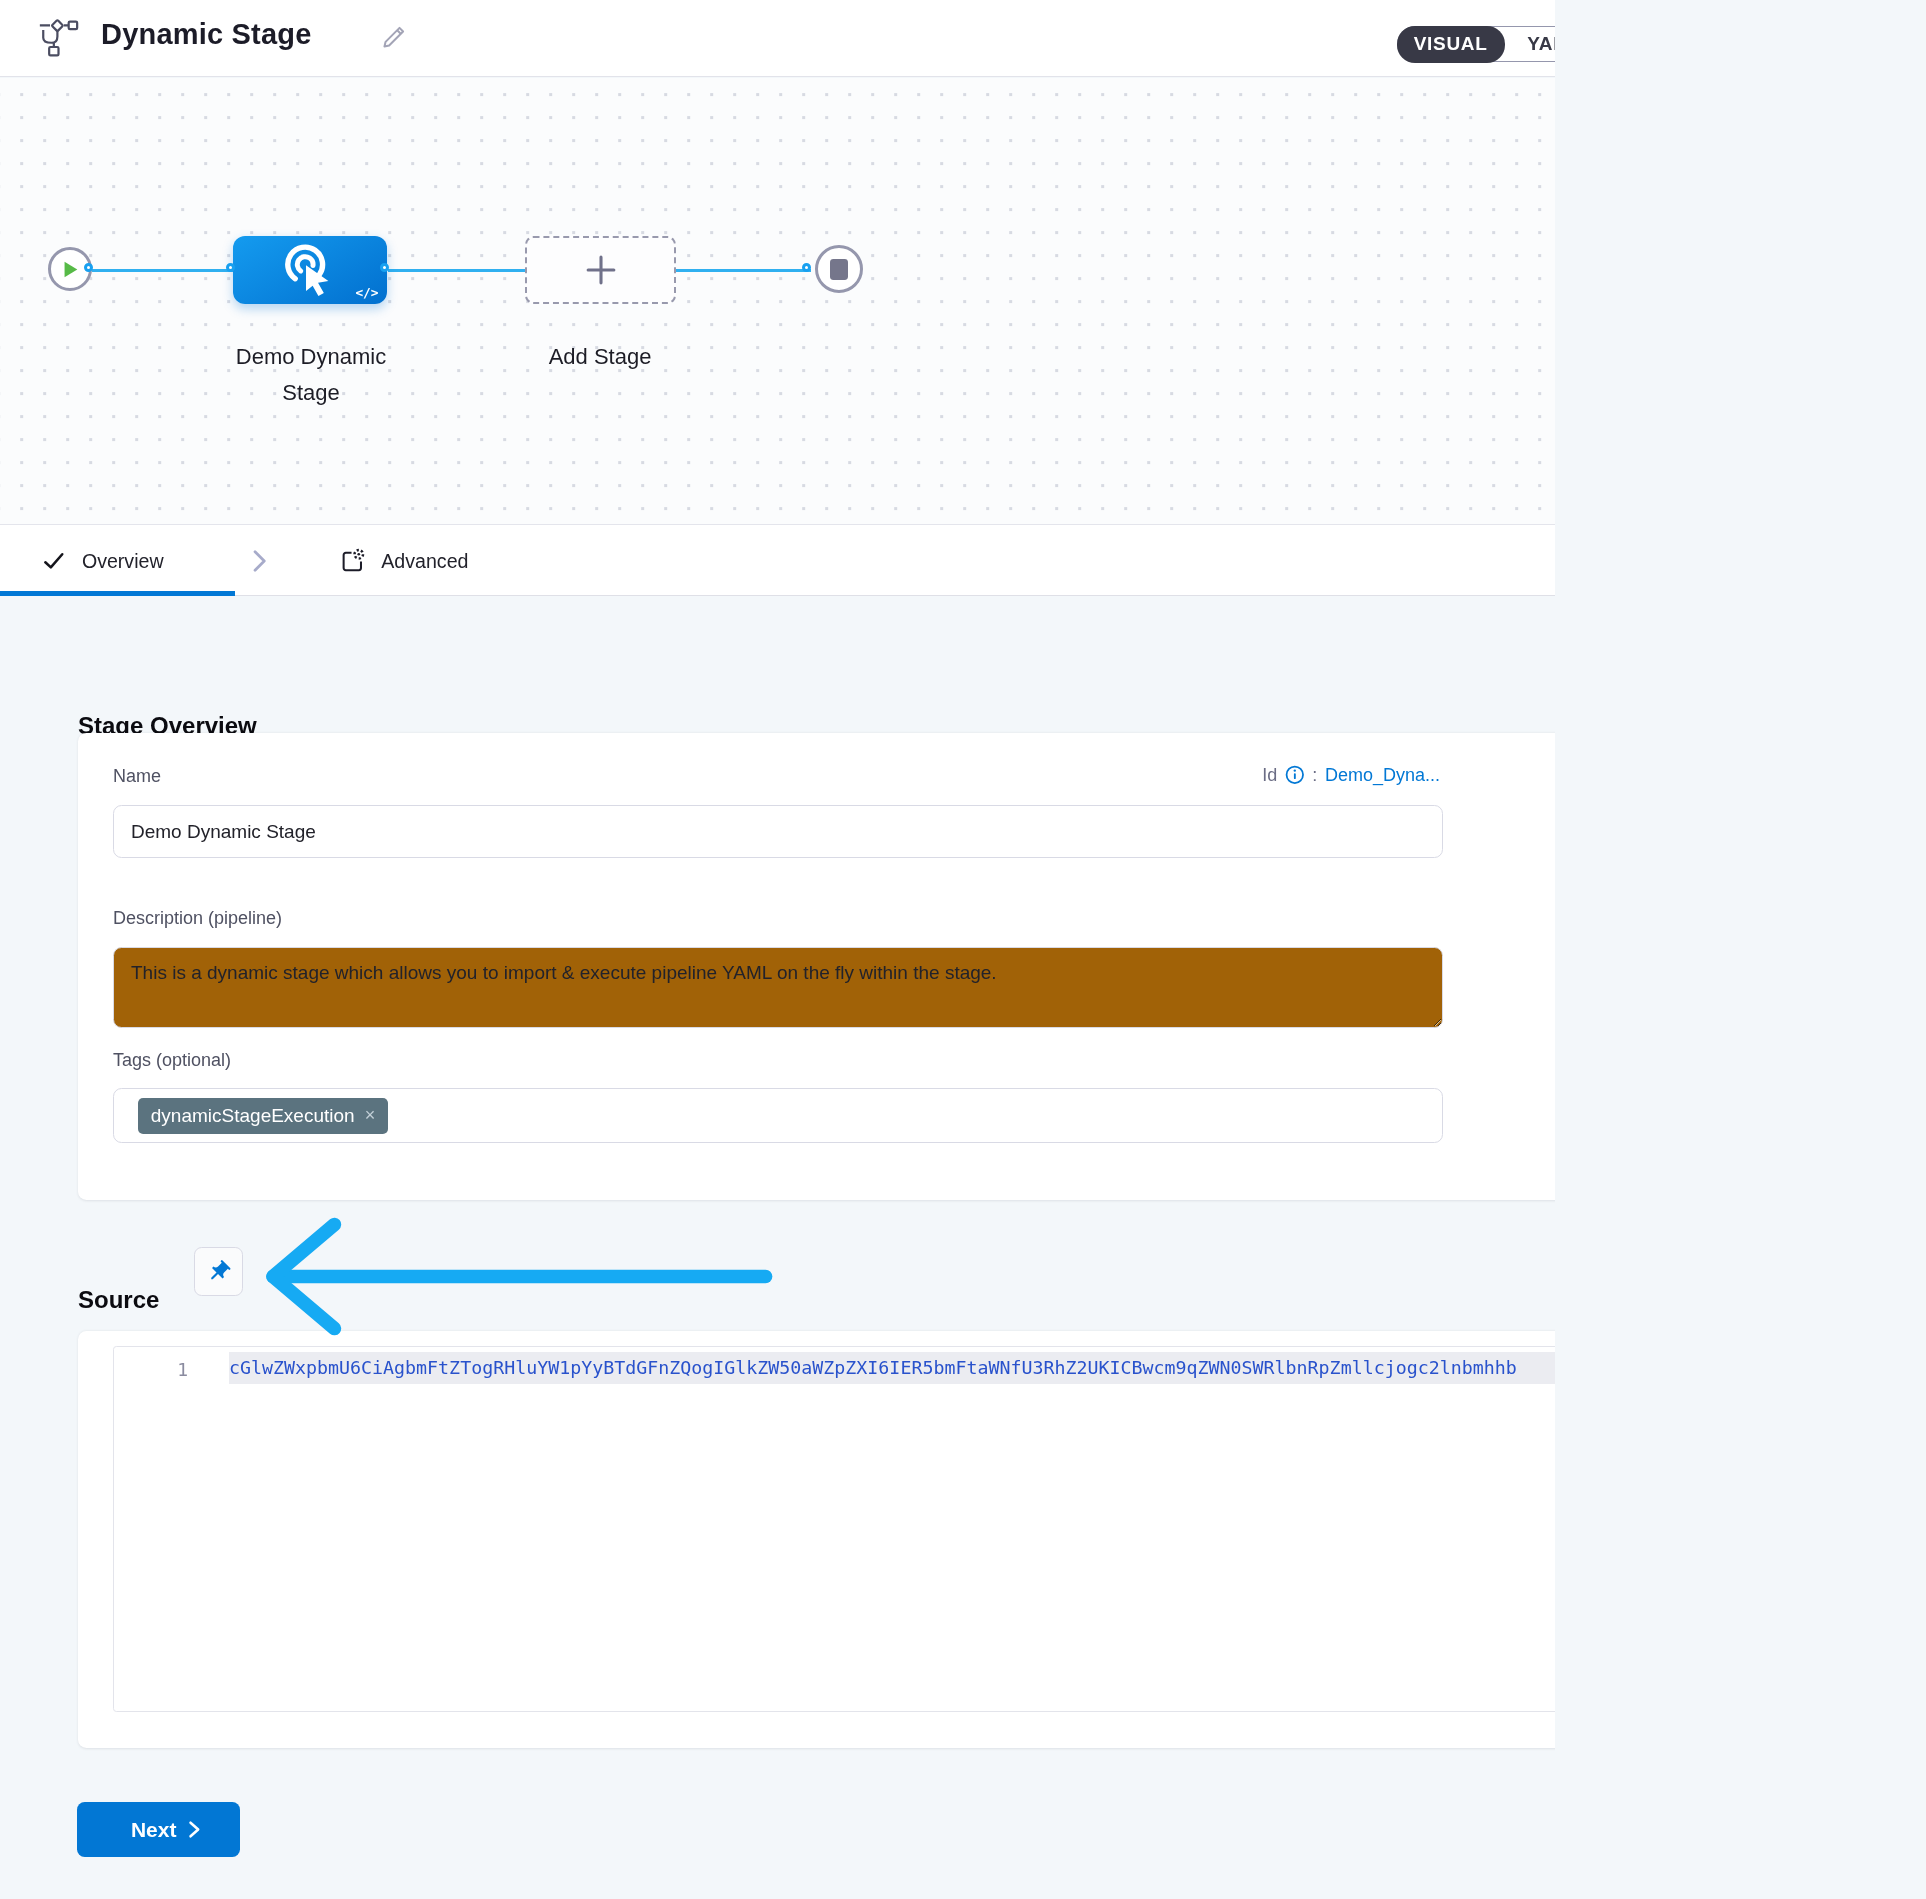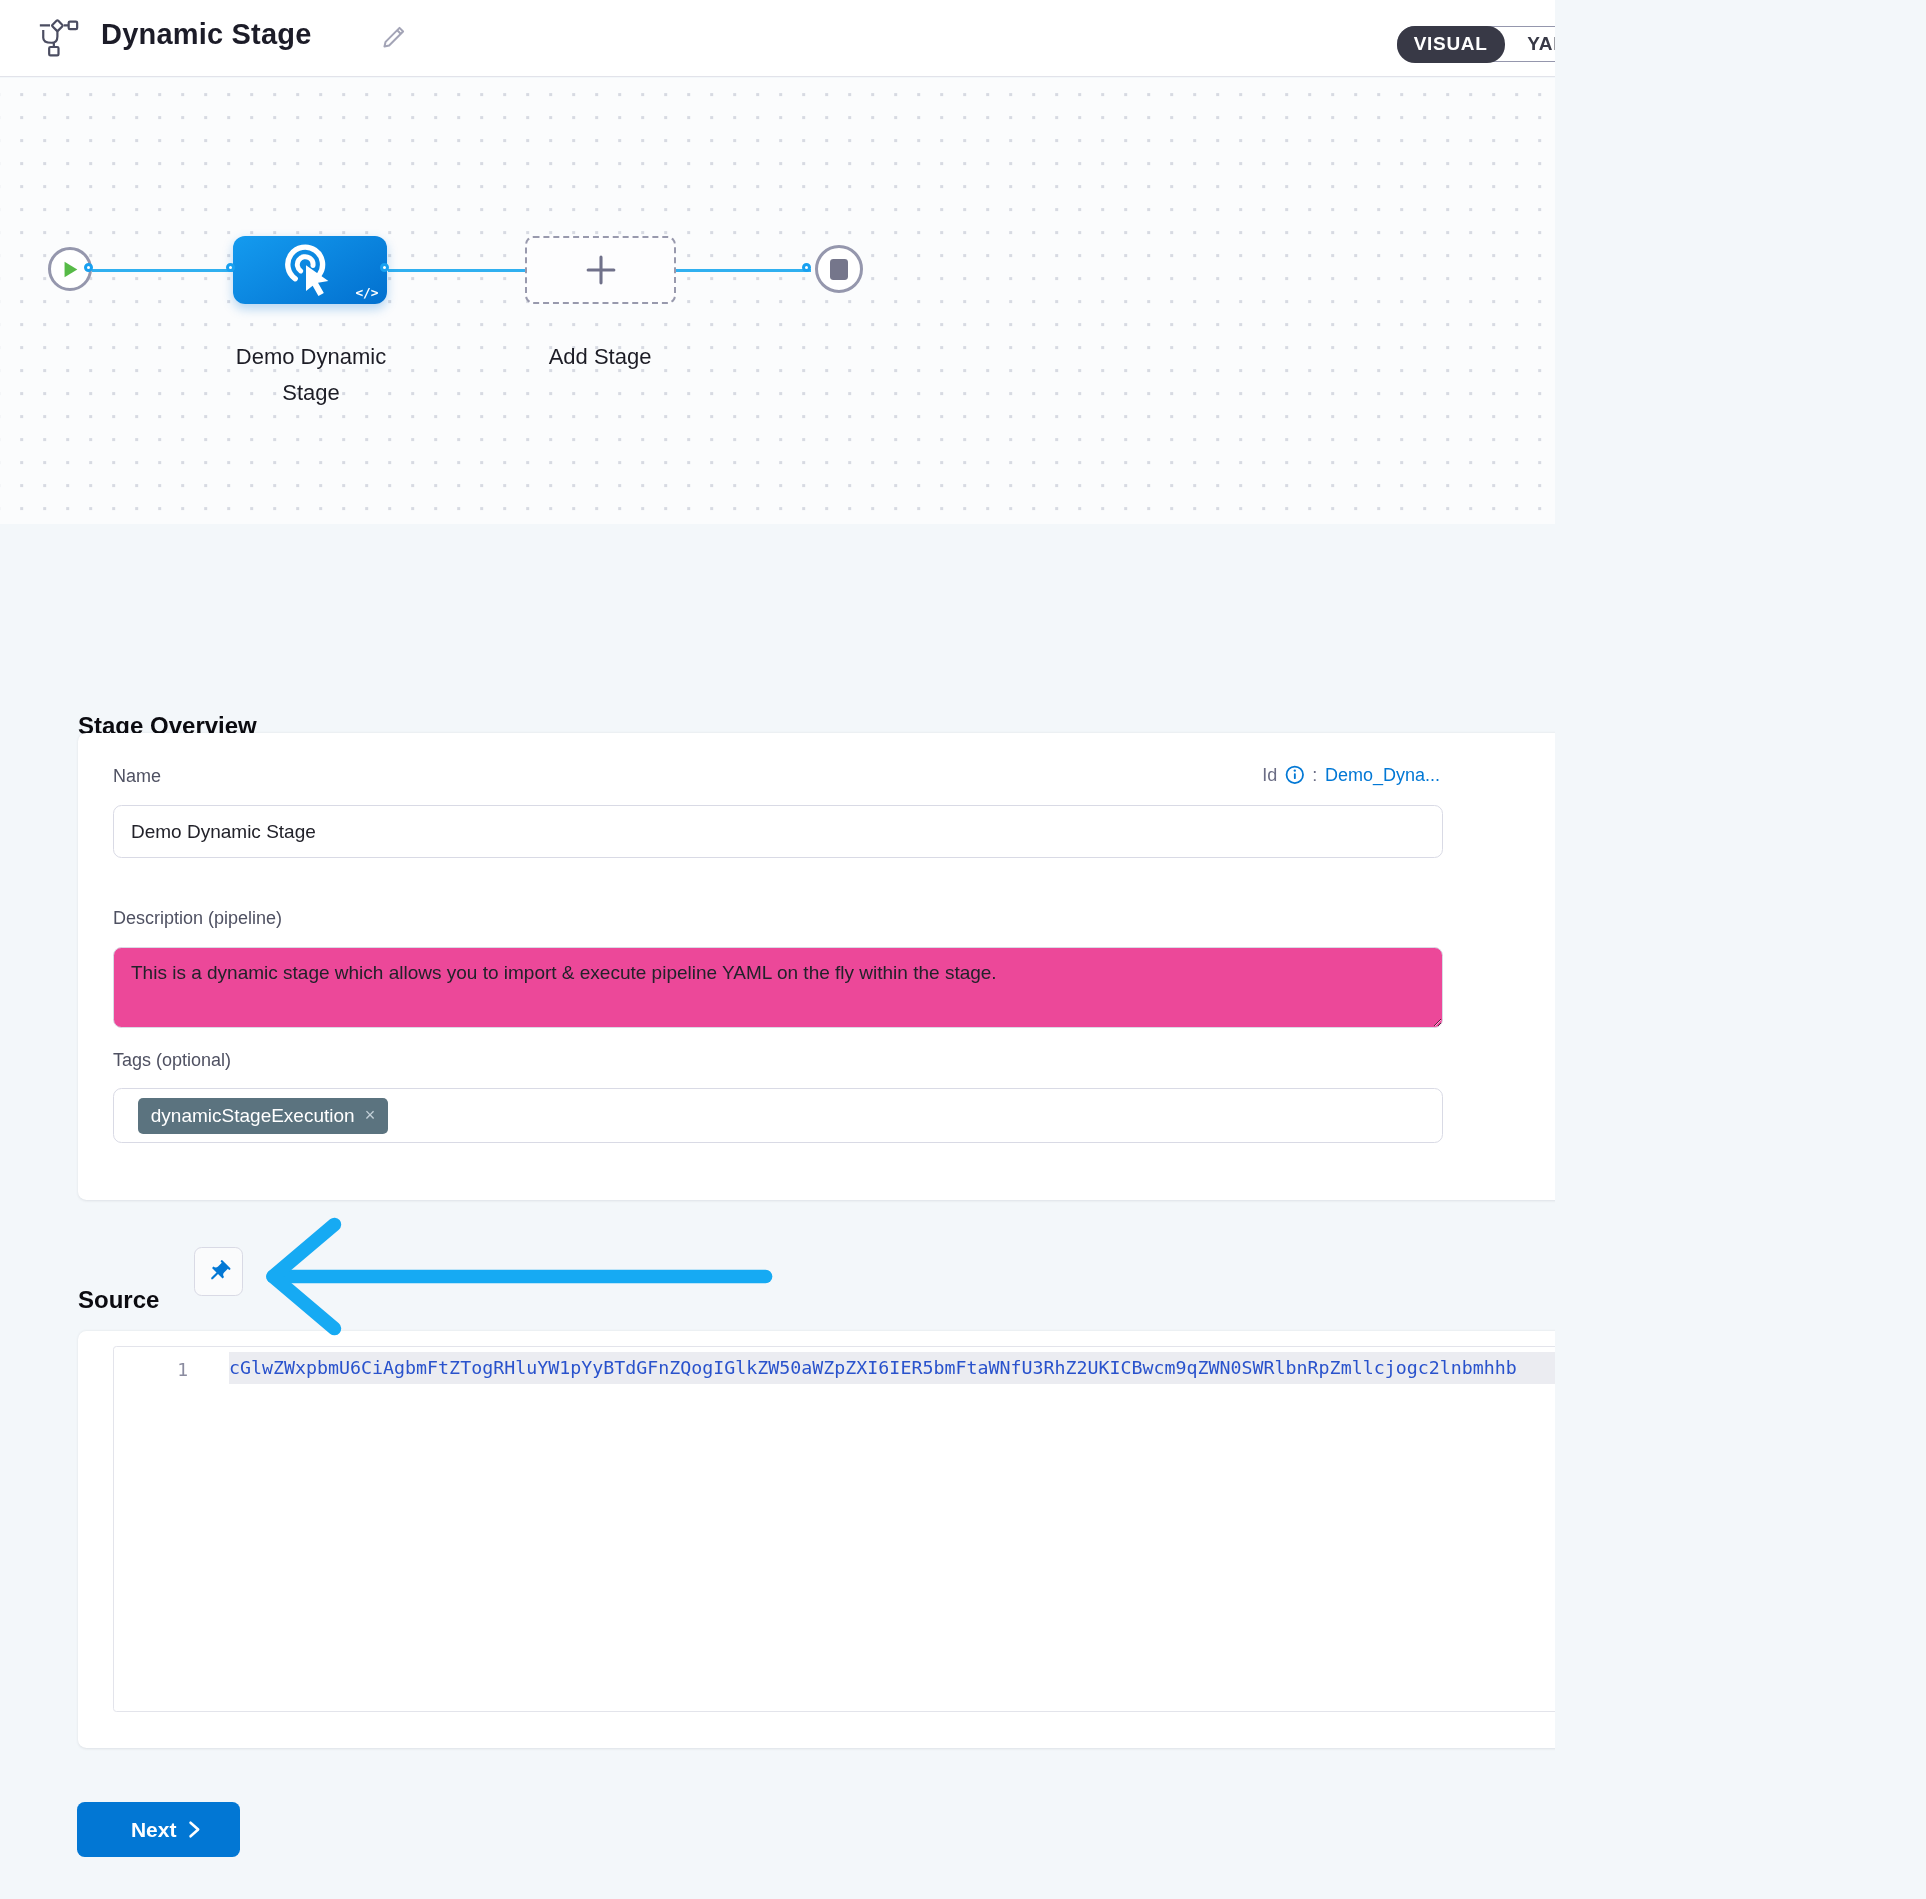--- a/index.html
+++ b/index.html
@@ -62,21 +62,21 @@
           box-shadow:0 0.9px 2.6px rgba(40,41,61,.10); }
   .card1 { top:733px; height:467px; }
   .field-label { position:absolute; left:35px; font-size:18px; color:#4f5162;text-align:right; }
   .id-line { position:absolute; top:31.5px; right:382px; display:flex; align-items:center; gap:7.7px; font-size:18px; }
   .id-line .id-label { color:#6b6d85; }
   .id-line .id-colon { color:#6b6d85; }
   .id-line .id-value { color:#0278d5; cursor:pointer; }
   .text-input { position:absolute; left:35px; width:1330px; height:53px; border:0.9px solid #d9dae5; border-radius:8.5px;
                 background:#fff; font-family:inherit; font-size:19px; color:#22222a; padding:0 17px; outline:none; }
   .textarea { position:absolute; left:35px; top:214px; width:1330px; height:81px; border:0.9px solid #d9dae5;
-              border-radius:8.5px; background:#ec4899; font-family:inherit; font-size:19px; color:#22222a;
+              border-radius:8.5px; background:#a16207; font-family:inherit; font-size:19px; color:#22222a;
               padding:12px 17px; line-height:25.6px; outline:none; resize:both; }
   .tags-input { position:absolute; left:35px; top:355px; width:1330px; height:55px; border:0.9px solid #d9dae5;
                 border-radius:8.5px; background:#fff; display:flex; align-items:center; padding:0 24px; }
   .tag-chip { display:flex; align-items:center; background:#5b737f; color:#ffffff; border-radius:5.1px;
               height:36px; padding:0 12.8px; font-size:19px; }
   .tag-chip .x { margin-left:10.2px; color:#c3d0d8; font-size:18px; cursor:pointer; }
 
   .pin-btn { position:absolute; left:194px; top:1247px; width:49px; height:49px; background:#fafbfc;
              border:0.9px solid #d9dae5; border-radius:7.7px; display:flex; align-items:center; justify-content:center;
              cursor:pointer; z-index:3; }
@@ -154,20 +154,40 @@
 
     <div class="port" style="left:802px;"></div>
     <div class="end-node">
       <div class="end-square"></div>
     </div>
 
     <div class="node-label stage">Demo Dynamic Stage</div>
     <div class="node-label add">Add Stage</div>
   </div>
 
+  <div class="tabbar">
+    <div class="tab overview">
+      <svg width="25.6" height="22" viewBox="0 0 26 26" fill="none" stroke="#15151c" stroke-width="3" stroke-linecap="round" stroke-linejoin="round">
+        <path d="M3 14.5l6.5 6L23 5"></path>
+      </svg>
+      <span>Overview</span>
+    </div>
+    <svg class="tab-sep" viewBox="0 0 16 26" fill="none" stroke="#a7abca" stroke-width="3" stroke-linecap="round" stroke-linejoin="round">
+      <path d="M3 3l10 10L3 23"></path>
+    </svg>
+    <div class="tab advanced">
+      <svg width="27" height="27" viewBox="0 0 28 28" fill="none" stroke="#1c1c28" stroke-width="2.1">
+        <path d="M13 5H7a2.2 2.2 0 00-2.2 2.2v13.6A2.2 2.2 0 007 23h13.6a2.2 2.2 0 002.2-2.2V14"></path>
+        <circle cx="20.5" cy="6.5" r="4.4" stroke-width="2.6" stroke-dasharray="2.3 2.2"></circle>
+        <circle cx="20.5" cy="6.5" r="1.4" fill="#1c1c28" stroke="none"></circle>
+      </svg>
+      <span>Advanced</span>
+    </div>
+    <div class="tab-underline"></div>
+  </div>
 
   <h2 class="section-h" style="left:78px; top:684px;margin-top:28px;">Stage Overview</h2>
 
   <div class="card card1">
     <label class="field-label" style="top:33px;">Name</label>
 
     <div class="id-line">
       <span class="id-label">Id</span>
       <svg width="19.6" height="19.6" viewBox="0 0 20 20">
         <circle cx="10" cy="10" r="8.4" fill="none" stroke="#0278d5" stroke-width="1.8"></circle>

